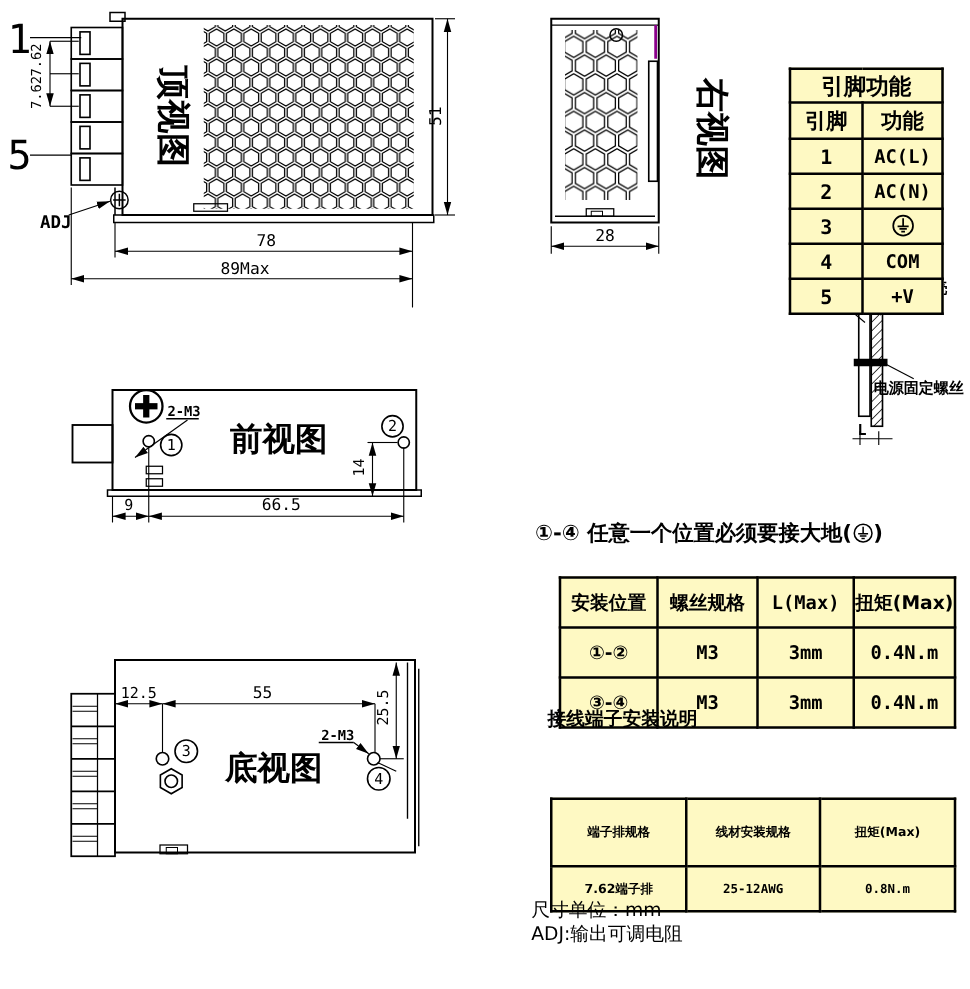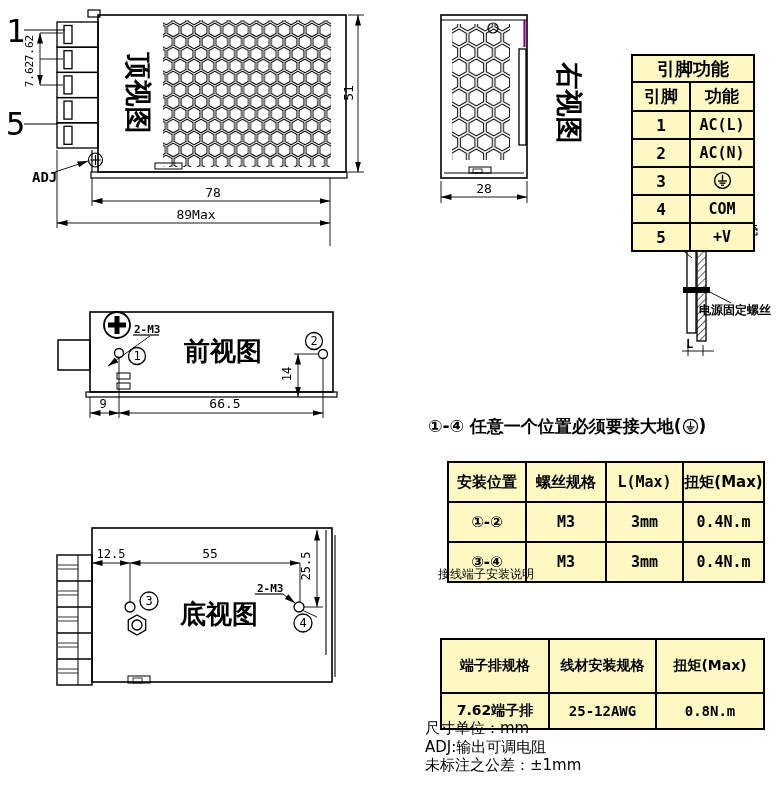--- a/index.html
+++ b/index.html
@@ -10,24 +10,24 @@
   .abs{position:absolute;}
   table.tbl{border-collapse:collapse;table-layout:fixed;background:#fef9c3;margin-top:46px;}
   table.tbl td{border:2px solid #000;text-align:center;vertical-align:middle;padding:0;
                font-weight:bold;overflow:hidden;}
   .mono{font-family:"DejaVu Sans Mono","Liberation Mono",monospace;}
   .pin td{font-size:15px;}
   .pin td.title{font-size:18px;height:25px;}
   .pin td.h{font-size:17px;height:27px;}
   .pin td.num{font-size:16px;}
   .mt td{font-size:15px;height:38px;}
-  .tt td{font-size:14px;border-radius:13px;}
+  .tt td{font-size:10px;border-radius:13px;}
   .note-line{margin:0;font-size:15px;font-weight:normal;line-height:18.5px;white-space:nowrap;}
   .gnote{font-size:17px;font-weight:bold;white-space:nowrap;margin-top:36px;}
-  .sec-title{font-size:12px;font-weight:normal;white-space:nowrap;}
+  .sec-title{font-size:15px;font-weight:bold;white-space:nowrap;}
   svg.earth{vertical-align:-3px;}
 </style>
 </head>
 <body>
 
 <div id="canvas">
 
 <svg width="776" height="791" viewBox="0 0 776 791" class="abs" style="left:0;top:0">
   <defs>
     <pattern id="hexS" width="13.86" height="24" patternUnits="userSpaceOnUse">
@@ -355,16 +355,15 @@
       <td class="mono">25-12AWG</td>
       <td class="mono">0.8N.m</td>
     </tr>
   </tbody>
       </table>
 </div>
 
 <div class="abs" style="left:425px;top:719px">
   <p class="note-line">尺寸单位：mm</p>
   <p class="note-line">ADJ:输出可调电阻</p>
-  <p class="note-line">未标注之公差：±1mm</p>
 </div>
 
 </div>
 
 </body></html>

